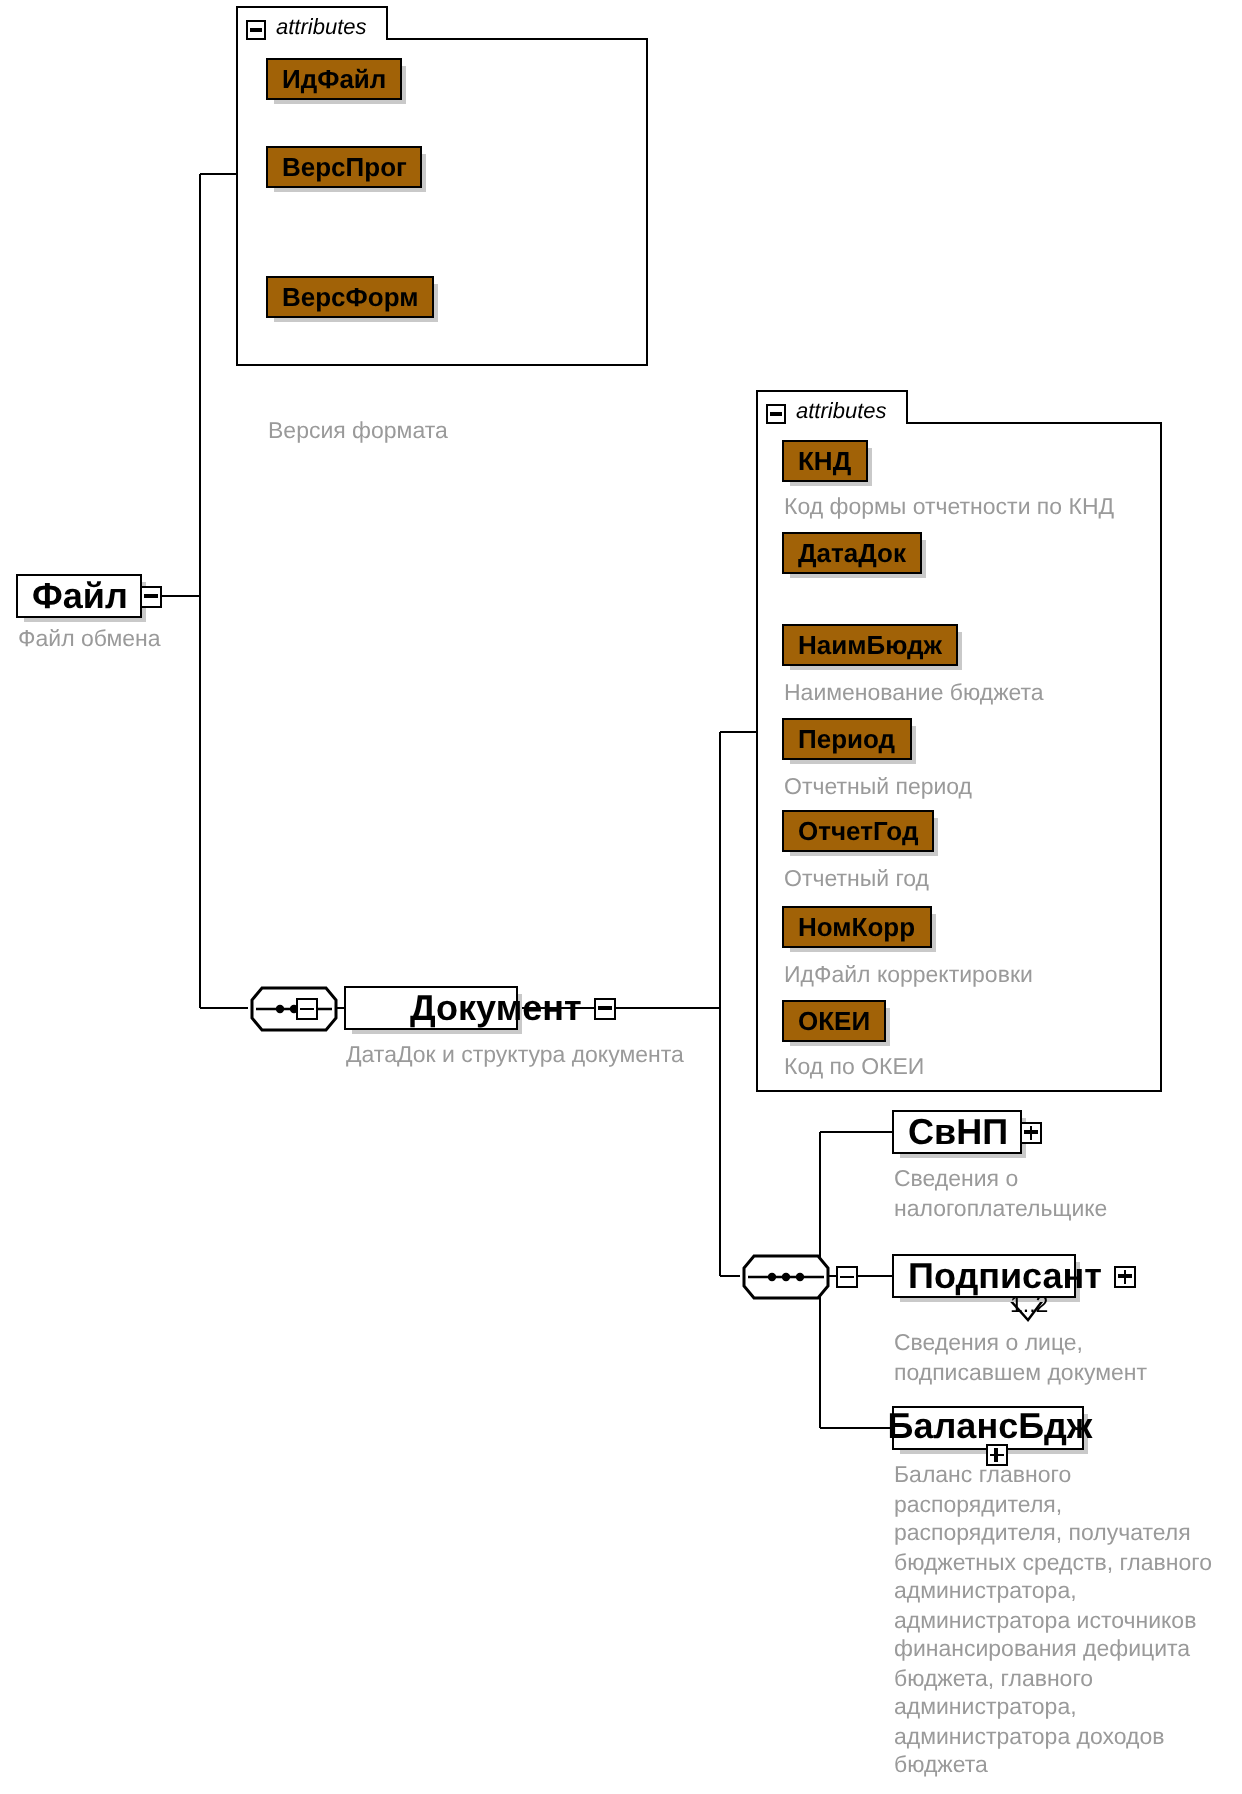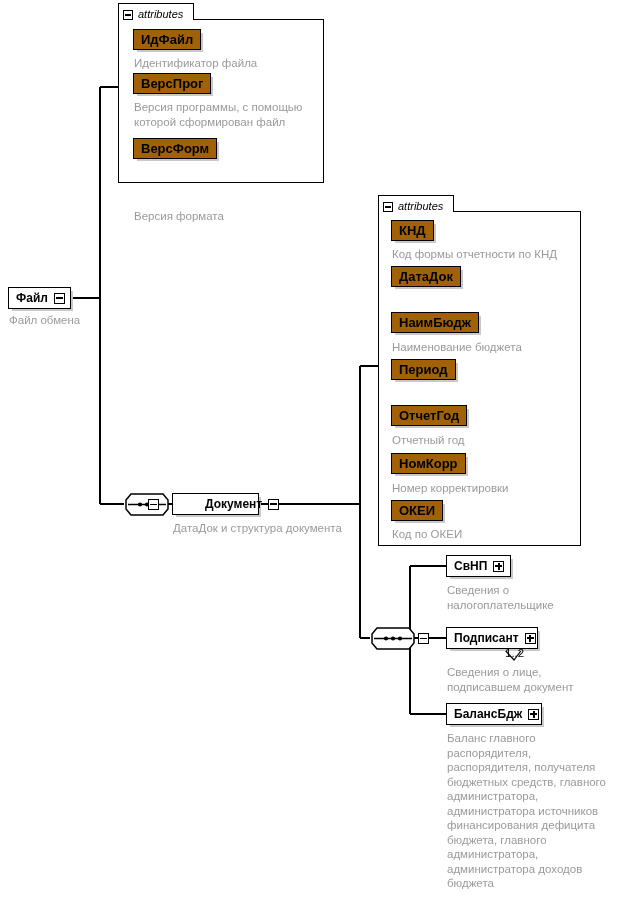--- a/index.html
+++ b/index.html
@@ -33,21 +33,21 @@
     border: 1.5px solid #000000;
     background: #ffffff;
     height: 22px;
     display: flex;
     align-items: center;
     padding: 0 5px 0 7px;
     box-shadow: 3px 3px 0 -1px #c9c9c9;
     white-space: nowrap;
   }
   .node .node-label {
-    font-size: 12px;
+    font-size: 18px;
     font-weight: bold;
     color: #000000;
     line-height: 1;
   }
   
   .node.repeat::before {
     content: "";
     position: absolute;
     left: 4px;
     top: 4px;
@@ -267,27 +267,24 @@
     <div class="panel-body"></div>
     <div class="panel-tab" style="width:76px;">
       <span class="tab-toggle"></span>
       <span class="tab-label">attributes</span>
     </div>
   </div>
 
   <div class="attrbox" style="left:133px; top:29px;">
     <span class="attr-label">ИдФайл</span>
   </div>
-  <div class="doc" style="left:134px; top:56px; width:190px;">Идентификатор файла</div>
 
   <div class="attrbox" style="left:133px; top:73px;">
     <span class="attr-label">ВерсПрог</span>
   </div>
-  <div class="doc" style="left:134px; top:100px; width:195px;">Версия программы, с помощью
-которой сформирован файл</div>
 
   <div class="attrbox" style="left:133px; top:138px;">
     <span class="attr-label">ВерсФорм</span>
   </div>
   <div class="doc" style="left:134px; top:165px; width:190px;margin-top:44px;">Версия формата</div>
 
   <div class="seq" style="left:124px; top:492px;">
     <svg class="seq-shape" viewBox="0 0 46 25">
       <polygon points="7,2 39,2 44,8 44,17 39,23 7,23 2,17 2,8" fill="#ffffff" stroke="#000000" stroke-width="1.5"></polygon>
       <polygon points="9,5 41,5 46,11 46,20 41,26 9,26 4,20 4,11" fill="none" stroke="#c9c9c9" stroke-width="0"></polygon>
@@ -323,30 +320,31 @@
   </div>
 
   <div class="attrbox" style="left:391px; top:312px;">
     <span class="attr-label">НаимБюдж</span>
   </div>
   <div class="doc" style="left:392px; top:340px; width:190px;">Наименование бюджета</div>
 
   <div class="attrbox" style="left:391px; top:359px;">
     <span class="attr-label">Период</span>
   </div>
+  <div class="doc" style="left:392px; top:387px; width:190px;">Отчетный период</div>
 
   <div class="attrbox" style="left:391px; top:405px;">
     <span class="attr-label">ОтчетГод</span>
   </div>
   <div class="doc" style="left:392px; top:433px; width:190px;">Отчетный год</div>
 
   <div class="attrbox" style="left:391px; top:453px;">
     <span class="attr-label">НомКорр</span>
   </div>
-  <div class="doc" style="left:392px; top:481px; width:190px;">Номер корректировки</div>
+  <div class="doc" style="left:392px; top:481px; width:190px;">ИдФайл корректировки</div>
 
   <div class="attrbox" style="left:391px; top:500px;">
     <span class="attr-label">ОКЕИ</span>
   </div>
   <div class="doc" style="left:392px; top:527px; width:190px;">Код по ОКЕИ</div>
 
   <div class="seq" style="left:370px; top:626px;">
     <svg class="seq-shape" viewBox="0 0 46 25">
       <polygon points="7,2 39,2 44,8 44,17 39,23 7,23 2,17 2,8" fill="#ffffff" stroke="#000000" stroke-width="1.5"></polygon>
       <line x1="4" y1="12.5" x2="42" y2="12.5" stroke="#000000" stroke-width="1.3"></line>
@@ -365,21 +363,21 @@
 налогоплательщике</div>
 
   <div class="node repeat" style="left:446px; top:627px; width:92px;">
     <span class="node-label">Подписант</span>
     <span class="toggle plus"></span>
   </div>
   <div class="card" style="left:505px; top:648px;">1..2</div>
   <div class="doc" style="left:447px; top:665px; width:160px;">Сведения о лице,
 подписавшем документ</div>
 
-  <div class="node" style="left:446px; top:703px; width:96px;">
+  <div class="node" style="left:446px; top:703px; width:96px;flex-direction:column;">
     <span class="node-label">БалансБдж</span>
     <span class="toggle plus"></span>
   </div>
   <div class="doc" style="left:447px; top:731px; width:170px;">Баланс главного
 распорядителя,
 распорядителя, получателя
 бюджетных средств, главного
 администратора,
 администратора источников
 финансирования дефицита

